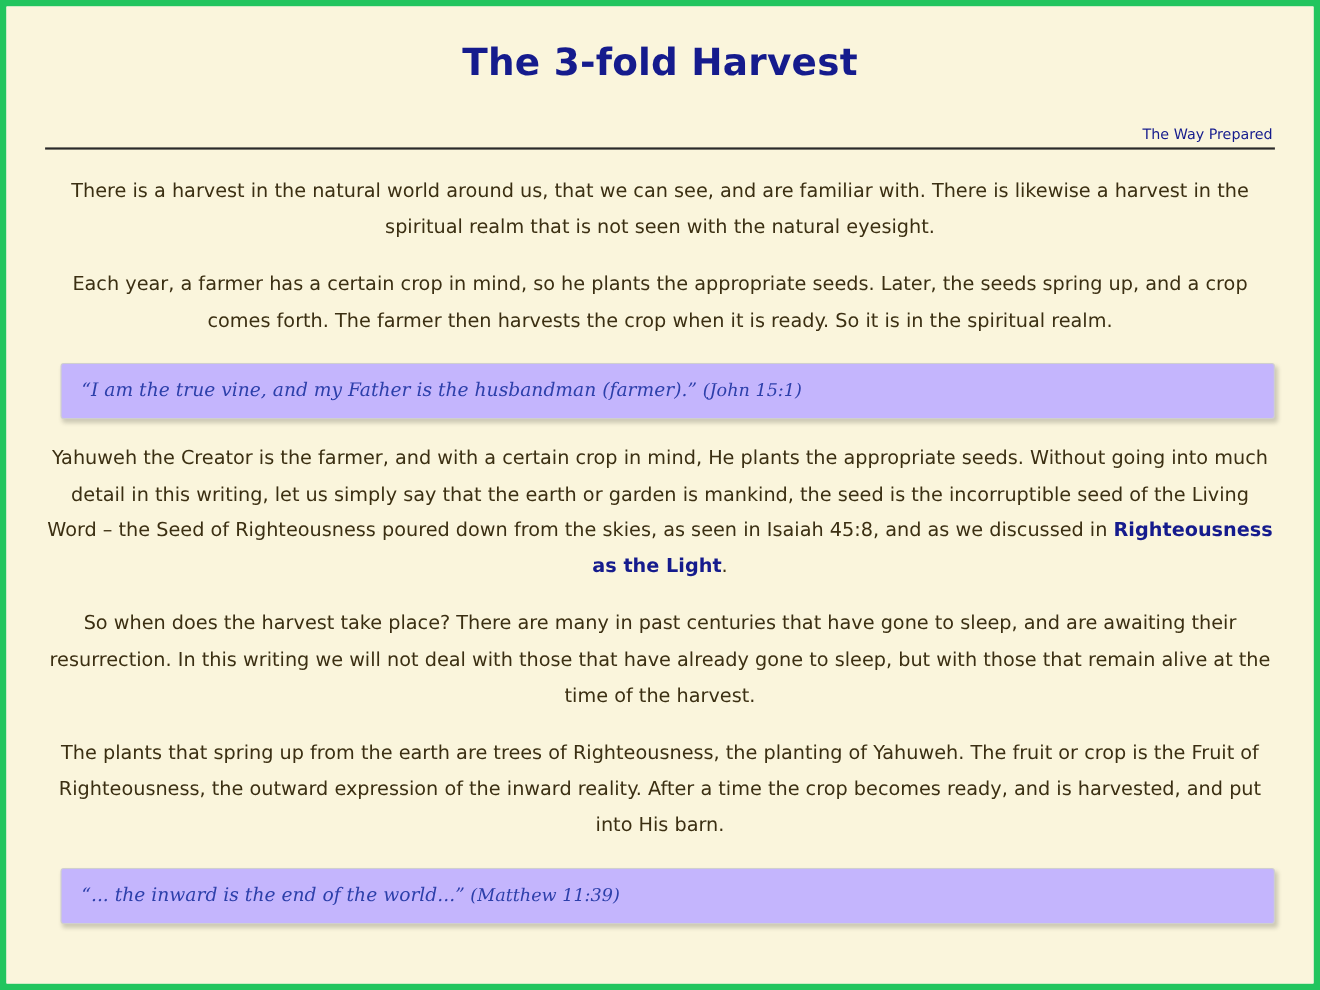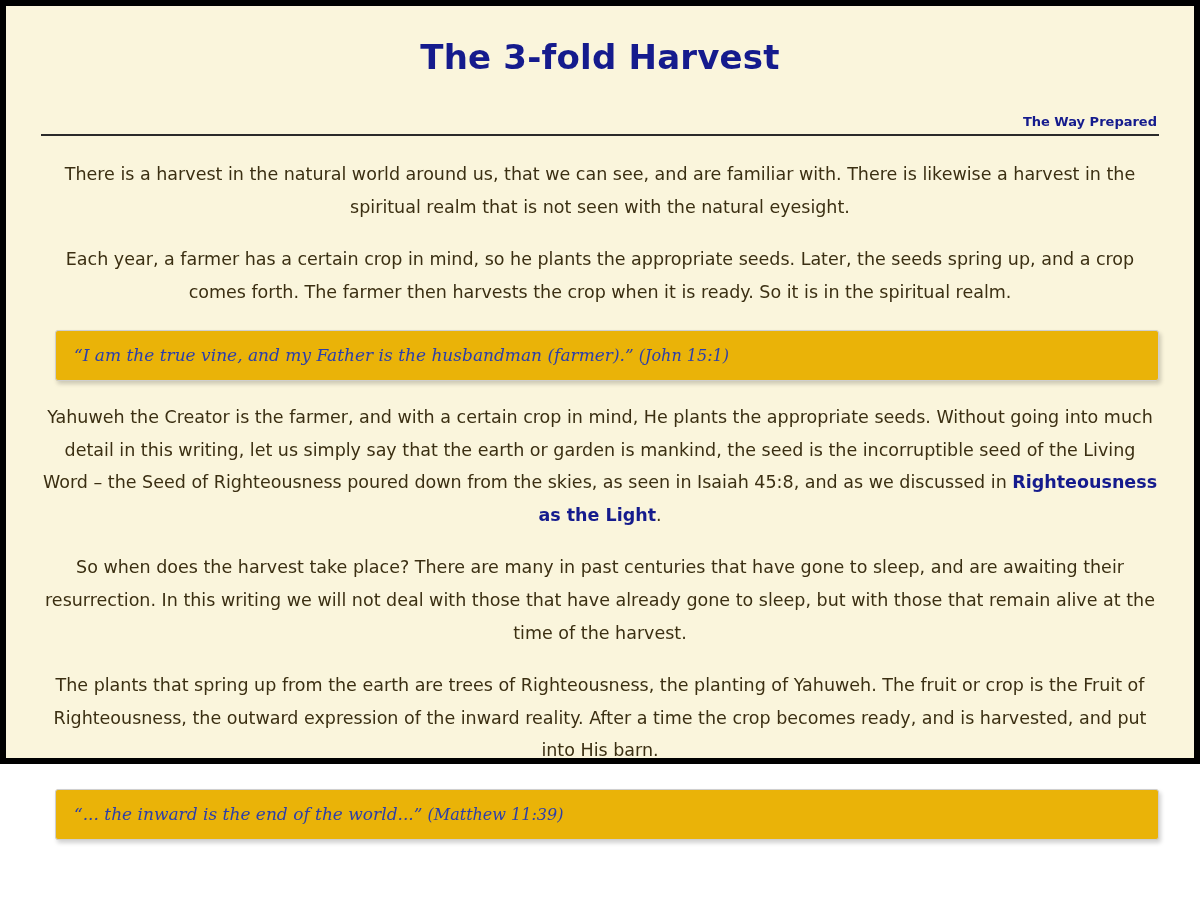--- a/index.html
+++ b/index.html
@@ -9,22 +9,22 @@
   }
   body {
     width: 1200px;
     height: 900px;
     overflow: hidden;
     font-family: "DejaVu Sans", sans-serif;
   }
   .page-frame {
     box-sizing: border-box;
     width: 1200px;
-    height: 764px;
-    border: 6px solid #000000;
+    height: 900px;
+    border: 6px solid #22c55e;
     background: #faf5dc;
     padding: 0;
   }
   .page-inner {
     box-sizing: border-box;
     width: 100%;
     height: 100%;
     border: 3px solid #faf5dc;
     background: #faf5dc;
     padding: 16px 32px 0 32px;
@@ -39,21 +39,21 @@
     font-family: "DejaVu Sans", sans-serif;
   }
   .byline-row {
     margin-top: 34px;
     text-align: right;
     padding-right: 2px;
   }
   .byline {
     color: #151b8d;
     font-size: 13px;
-    font-weight: bold;
+    font-weight: normal;
     font-family: "DejaVu Sans", sans-serif;
     margin-top: 43px;
   }
   .rule {
     border: 0;
     border-top: 2px solid #2a2a2a;
     margin: 4px 0 0 0;
   }
   .body-text {
     color: #3b2f12;
@@ -67,21 +67,21 @@
     margin-top: 22px;
   }
   .inline-link {
     color: #151b8d;
     font-weight: bold;
     text-decoration: none;
   }
   .quote-box {
     box-sizing: border-box;
     margin: 22px 0 0 14px;
-    background: #eab308;
+    background: #c4b5fd;
     border: 1px solid #cfcfcf;
     border-radius: 3px;
     box-shadow: 2px 3px 4px rgba(0,0,0,0.18);
     padding: 13px 18px 14px 18px;
   }
   .quote-text {
     color: #2c3faa;
     font-size: 17px;
     font-style: italic;
     font-family: "DejaVu Serif", serif;

